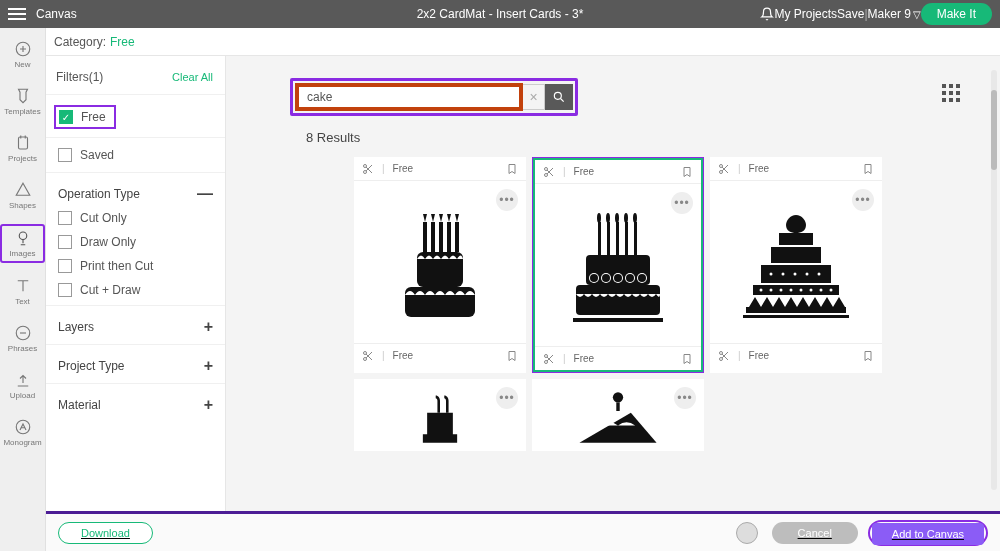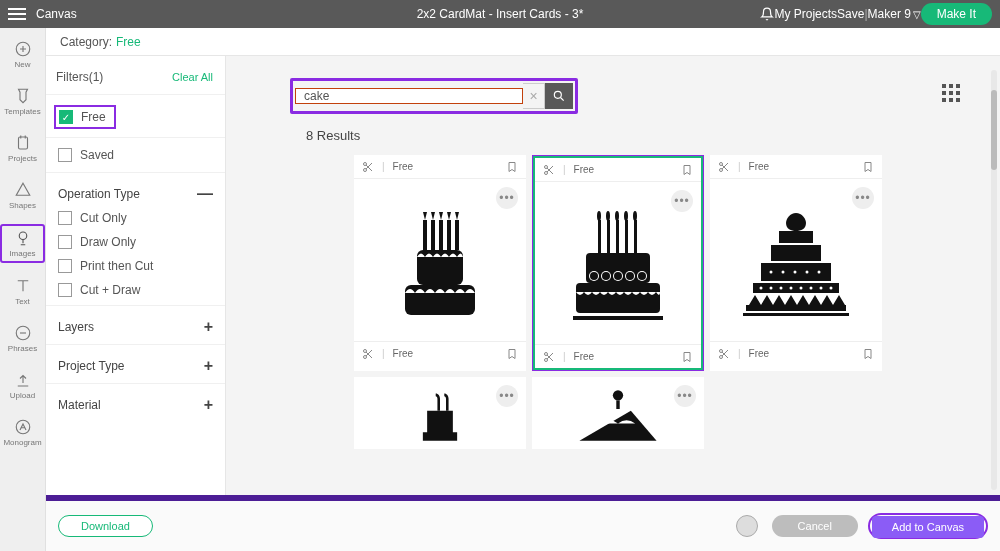--- a/index.html
+++ b/index.html
@@ -14,58 +14,58 @@
     .bell { width:14px; height:14px; }
     .divider { color:#aaa; }
     .makeit { background:#17b978; color:#fff; padding:4px 16px; border-radius:14px; font-size:12px; cursor:pointer;}
     .chev-down{font-size:10px;margin-left:2px;}
     
     .rail { position:absolute; left:0; top:28px; bottom:0; width:46px; background:#efefef; border-right:1px solid #e0e0e0; display:flex; flex-direction:column; align-items:center; padding-top:8px; gap:10px; }
     .rail-item { display:flex; flex-direction:column; align-items:center; font-size:8px; color:#777; gap:2px; cursor:pointer; width:100%; padding:4px 0;}
     .rail-item svg { width:18px; height:18px; }
     .rail-highlight { border:2px solid #8a2be2; border-radius:3px; padding:3px 0;}
     
-    .catbar { position:absolute; left:46px; top:28px; right:0; height:28px; background:#fff; border-bottom:1px solid #e6e6e6; display:flex; align-items:center; padding-left:14px; font-size:12px; color:#555;}
+    .catbar { position:absolute; left:46px; top:28px; right:0; height:28px; background:#fff; border-bottom:1px solid #e6e6e6; display:flex; align-items:center; padding-left:8px; font-size:12px; color:#555;}
     .catbar .catval{ color:#17b978; margin-left:4px; }
     
     .filters { position:absolute; left:46px; top:56px; width:180px; bottom:40px; background:#fff; border-right:1px solid #e6e6e6; overflow:hidden; font-size:12px; color:#555;}
     .filters-head { display:flex; justify-content:space-between; align-items:center; padding:14px 12px 10px 10px; }
     .filters-head .clear { color:#17b978; font-size:11px; cursor:pointer;}
     .filter-row { display:flex; align-items:center; padding:10px 12px; gap:8px; border-top:1px solid #f0f0f0;}
     .cbox { width:14px; height:14px; border:1px solid #999; display:inline-flex; align-items:center; justify-content:center; font-size:10px; color:#fff;}
     .cbox.checked { background:#17b978; border-color:#17b978;}
     .free-highlight{ border:2px solid #8a2be2; display:inline-flex; align-items:center; gap:8px; padding:3px 8px 3px 3px; margin:6px 0 6px 8px;}
     .section-head { display:flex; justify-content:space-between; align-items:center; padding:12px 12px 8px 12px; border-top:1px solid #f0f0f0; font-size:12px; color:#444;}
     .section-body { padding:0 12px 8px 12px; display:flex; flex-direction:column; gap:10px;}
     .section-body .opt{display:flex;align-items:center;gap:8px;}
     .plusminus{font-size:16px;font-weight:bold;color:#444;}
     
     .main { position:absolute; left:226px; top:56px; right:0; bottom:40px; background:#f4f4f4; overflow:hidden; }
     .searchrow { padding:22px 0 10px 64px; display:flex; align-items:center; }
     .searchwrap { border:3px solid #8a2be2; display:flex; align-items:center; padding:2px; border-radius:2px;}
-    .searchbox { width:228px; height:16px; border:1px solid #c2410c; padding:0 8px; font-size:12px; outline:none; color:#555;}
+    .searchbox { width:228px; height:28px; border:4px solid #c2410c; padding:0 8px; font-size:12px; outline:none; color:#555;}
     .clr{ width:22px;color:#aaa;text-align:center;border:1px solid #ccc;border-left:none;height:26px;line-height:24px;font-size:14px;cursor:pointer;}
     .sbtn{ width:28px;height:26px;background:#595959;display:flex;align-items:center;justify-content:center;cursor:pointer;}
     .sbtn svg{width:14px;height:14px;}
     .gridicon{position:absolute;right:40px;top:28px;cursor:pointer;}
     .resultcount{ padding:4px 0 12px 80px; font-size:13px; color:#444;}
     .grid { display:grid; grid-template-columns:repeat(3,172px); gap:6px 6px; padding-left:128px;}
     .card{ background:#fff;}
     .card-top{ height:24px;border-bottom:1px solid #eee;display:flex;align-items:center;padding:0 8px;font-size:10px;color:#666;gap:6px;}
     .card-top .bm{margin-left:auto;}
     .card-img{ height:162px;display:flex;align-items:center;justify-content:center;position:relative;}
     .card-img .more{position:absolute;top:8px;right:8px;width:22px;height:22px;border-radius:50%;background:#eee;display:flex;align-items:center;justify-content:center;font-size:12px;color:#888;letter-spacing:1px;cursor:pointer;}
     .card-bot{ height:24px;border-top:1px solid #eee;display:flex;align-items:center;padding:0 8px;font-size:10px;color:#666;gap:6px;}
     .card-bot .bm{margin-left:auto;}
     .sel{ border:3px solid #8a2be2;}
     .sel-inner{border:2px solid #17b978;margin:-2px;}
     .row2 .card-img{height:72px;align-items:flex-start;padding-top:8px;}
     .row2 .card-img svg{height:60px;}
     
-    .footer{position:absolute;left:46px;right:0;bottom:0;height:56px;background:#fafafa;border-top:6px solid #4c1d95;display:flex;align-items:center;padding:0 12px;}
+    .footer{position:absolute;left:46px;right:0;bottom:0;height:40px;background:#fafafa;border-top:3px solid #4c1d95;display:flex;align-items:center;padding:0 12px;text-decoration:underline;}
     .dlbtn{border:1px solid #17b978;color:#17b978;background:#fff;padding:4px 22px;border-radius:14px;font-size:11px;cursor:pointer;}
     .footer .spacer{flex:1;}
     .circimg{width:22px;height:22px;border-radius:50%;background:#ddd;border:1px solid #aaa;margin-right:14px;}
     .cancel{background:#bdbdbd;color:#fff;padding:5px 26px;border-radius:14px;font-size:11px;margin-right:10px;cursor:pointer;}
     .addcanvas{background:#8b5cf6;color:#fff;padding:5px 20px;border-radius:4px;font-size:11px;cursor:pointer;}
     .addwrap{border:2px solid #8a2be2;padding:2px;border-radius:16px;}
     .scrollhint{position:absolute;right:3px;top:70px;width:6px;height:420px;background:#e8e8e8;border-radius:3px;}
     .scrollthumb{position:absolute;right:3px;top:90px;width:6px;height:80px;background:#bbb;border-radius:3px;}
     .vbar{color:#ccc;margin:0 2px;}
   </style>

